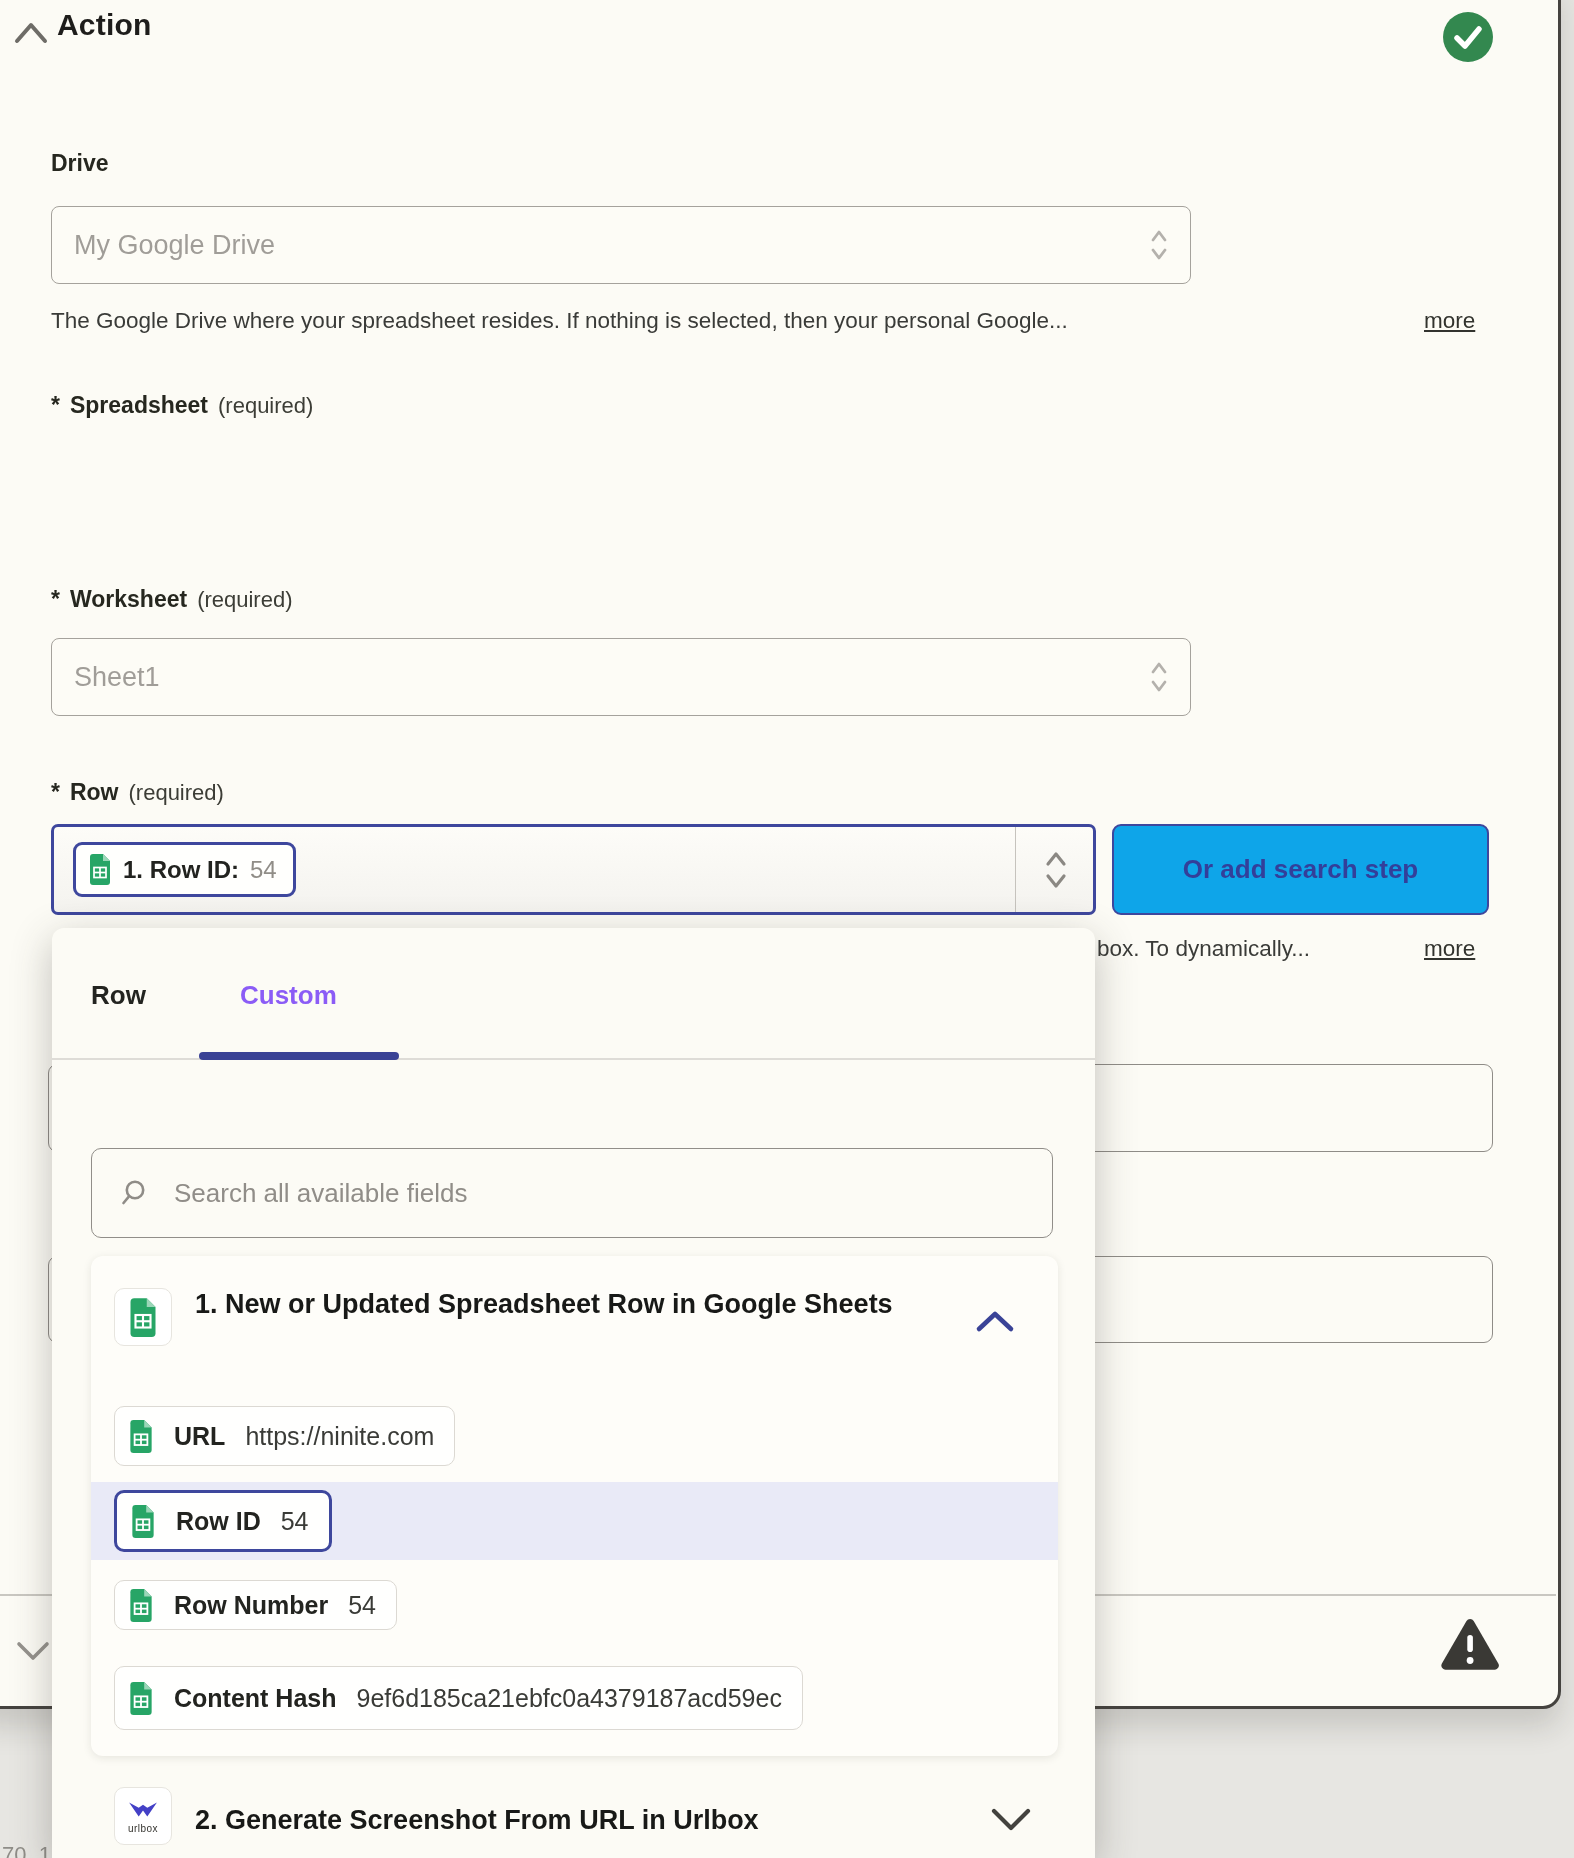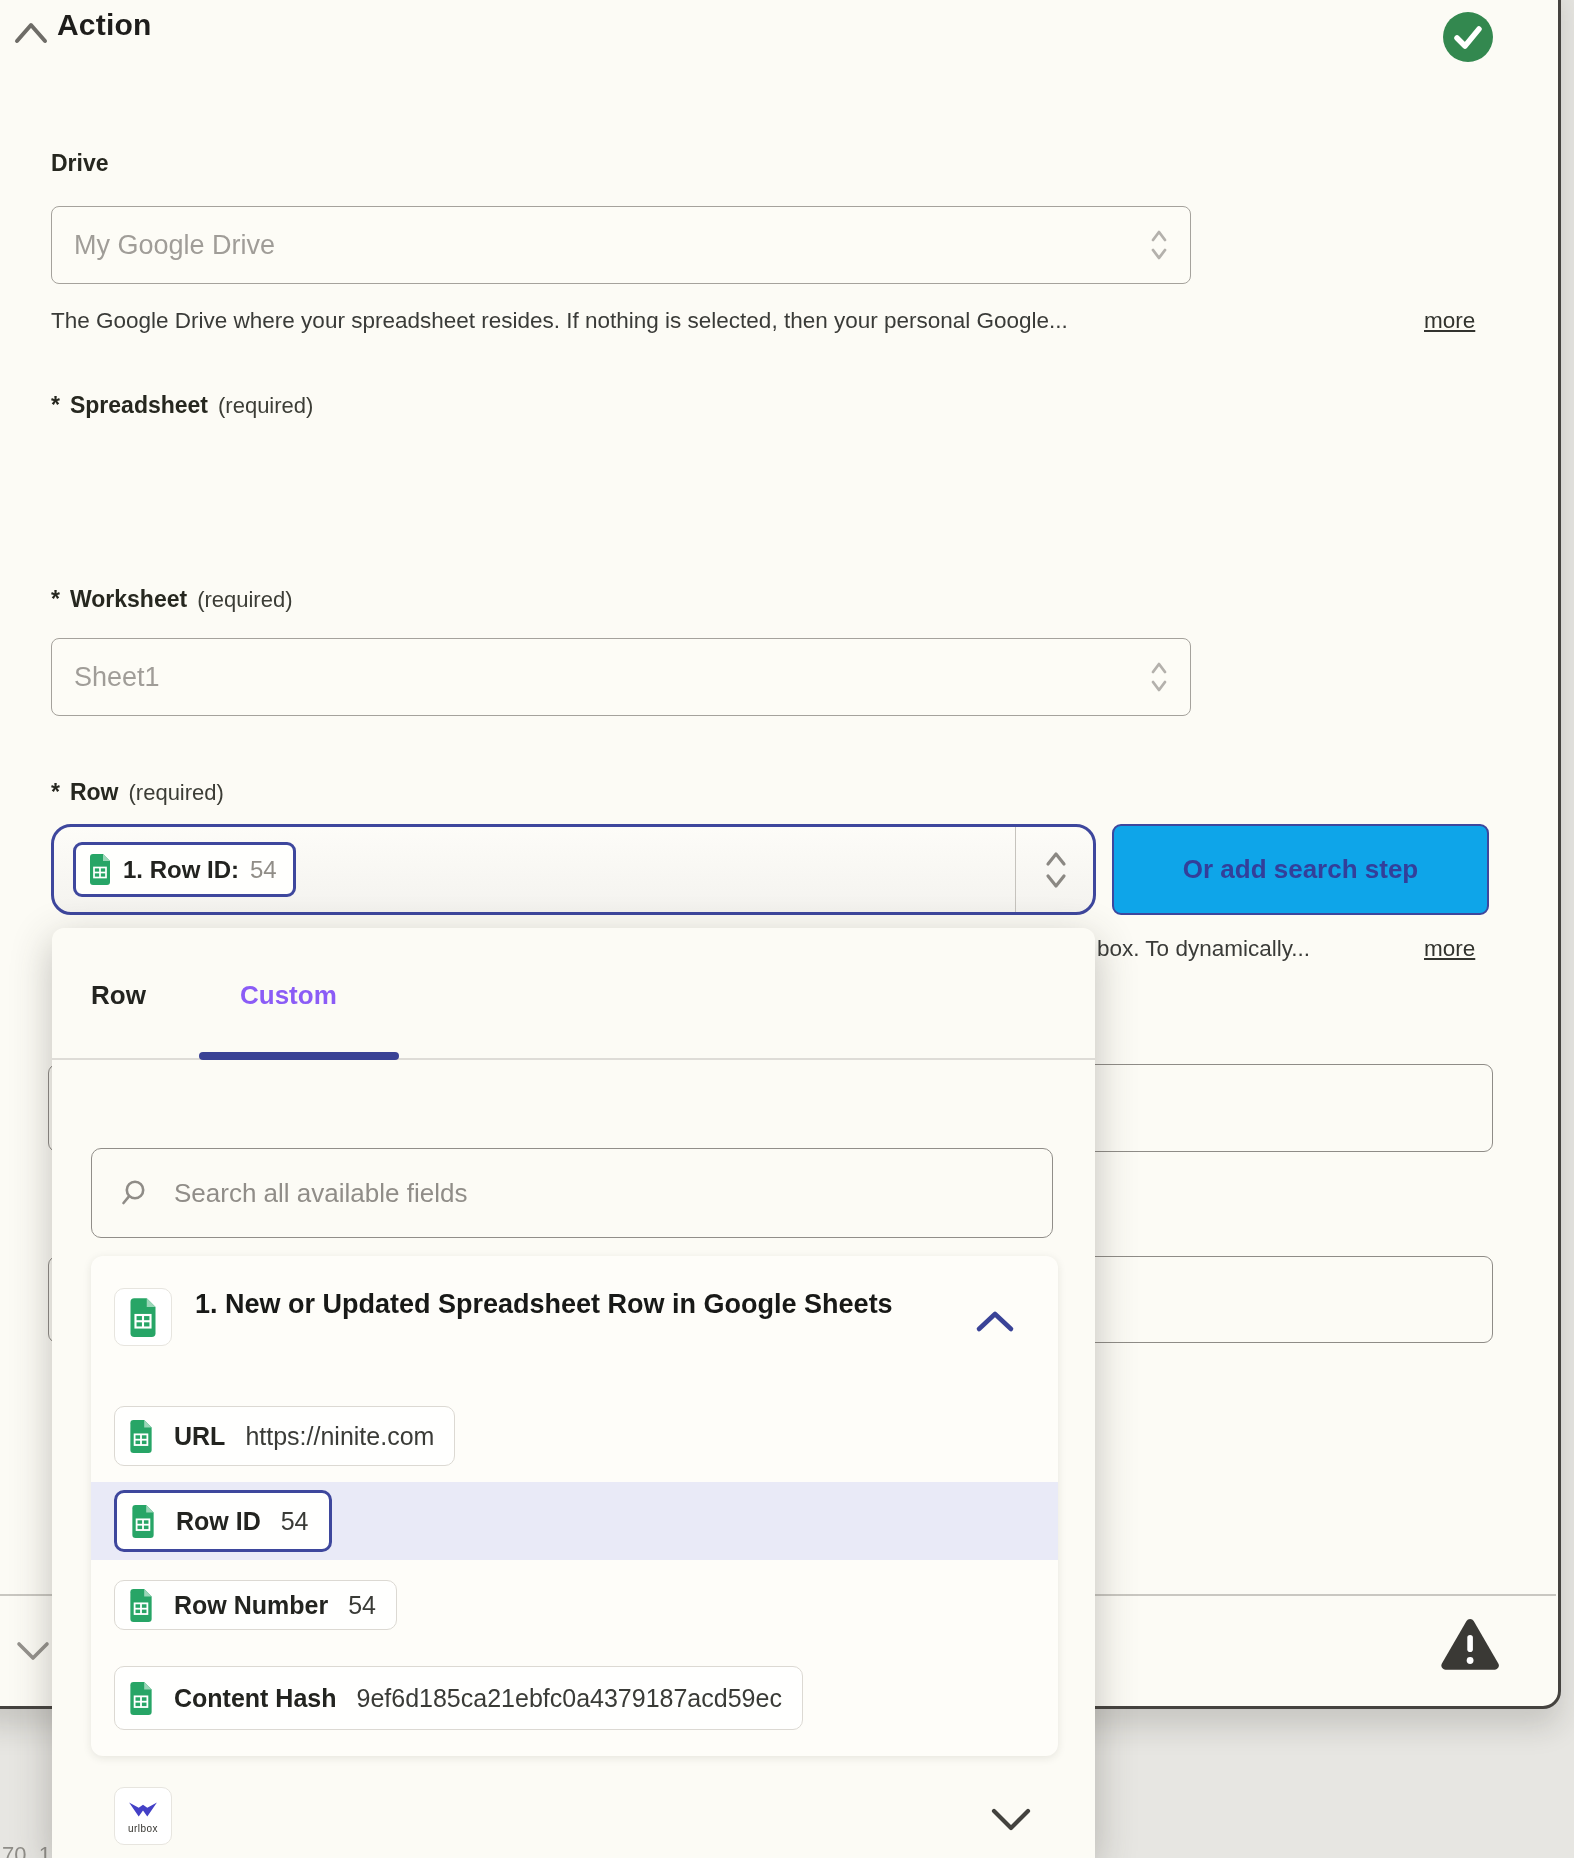--- a/index.html
+++ b/index.html
@@ -16,21 +16,21 @@
   .req-note{font-weight:normal;color:#3c3d36;font-size:22px;margin-left:10px;}
 
   .select{width:1140px;height:78px;background:#fdfcf6;border:1.5px solid #a5a29c;border-radius:8px;box-sizing:border-box;}
   .select .ph{position:absolute;left:22px;top:50%;transform:translateY(-50%);font-size:27px;color:#a09d98;}
   .spinner{position:absolute;right:22px;top:50%;transform:translateY(-50%);}
 
   .help{font-size:22.5px;color:#3a3b38;}
   .more-link{font-size:22.5px;color:#32332e;text-decoration:underline;cursor:pointer;}
 
   
-  .rowbox{left:51px;top:824px;width:1045px;height:91px;background:linear-gradient(180deg,#fdfcf8,#f4f3ef);border:3px solid #3e479d;border-radius:20px;box-sizing:border-box;}
+  .rowbox{left:51px;top:824px;width:1045px;height:91px;background:linear-gradient(180deg,#fdfcf8,#f4f3ef);border:3px solid #3e479d;border-radius:7px;box-sizing:border-box;}
   .rowbox .vdiv{position:absolute;right:77px;top:0;width:1.5px;height:100%;background:#c6c3bd;}
   .tag{position:absolute;left:19px;top:15px;display:inline-flex;align-items:center;gap:11px;height:55px;padding:0 16px 0 12px;background:#fffffd;border:3px solid #3e479d;border-radius:9px;box-sizing:border-box;}
   .tag .t-label{font-size:24px;font-weight:bold;color:#22231f;}
   .tag .t-value{font-size:24px;color:#908d87;}
 
   .add-btn{left:1112px;top:824px;width:377px;height:91px;background:#0ea5e9;border:2.5px solid #3e479d;border-radius:9px;box-sizing:border-box;display:flex;align-items:center;justify-content:center;font-size:26px;font-weight:bold;color:#333f9a;cursor:pointer;}
 
   
   .ghost-field{width:1445px;height:88px;border:1.5px solid #8f8c87;border-radius:9px;background:#fcfbf5;box-sizing:border-box;}
 
@@ -230,18 +230,19 @@
         <span class="c-value">9ef6d185ca21ebfc0a4379187acd59ec</span>
       </div>
     </div>
 
     <div class="abs app-icon" style="left:62px;top:859px;">
       <svg width="30" height="24" viewBox="0 0 28 16">
           <path d="M1 1 L10 14 L14 8.5 L18 14 L27 1 L18 6 L14 3 L10 6 Z" fill="#4340c6"></path>
         </svg>
       <div class="urlbox-word">urlbox</div>
     </div>
+    <div class="abs group-title" style="left:143px;top:872px;width:780px;">2. Generate Screenshot From URL in Urlbox</div>
     <svg class="abs" style="left:938px;top:878px;" width="42" height="26" viewBox="0 0 42 26">
         <polyline points="4,5 21,22 38,5" fill="none" stroke="#43423e" stroke-width="4.2" stroke-linecap="round" stroke-linejoin="round"></polyline>
       </svg>
   </div>
 
 </div>
 
 </body></html>

